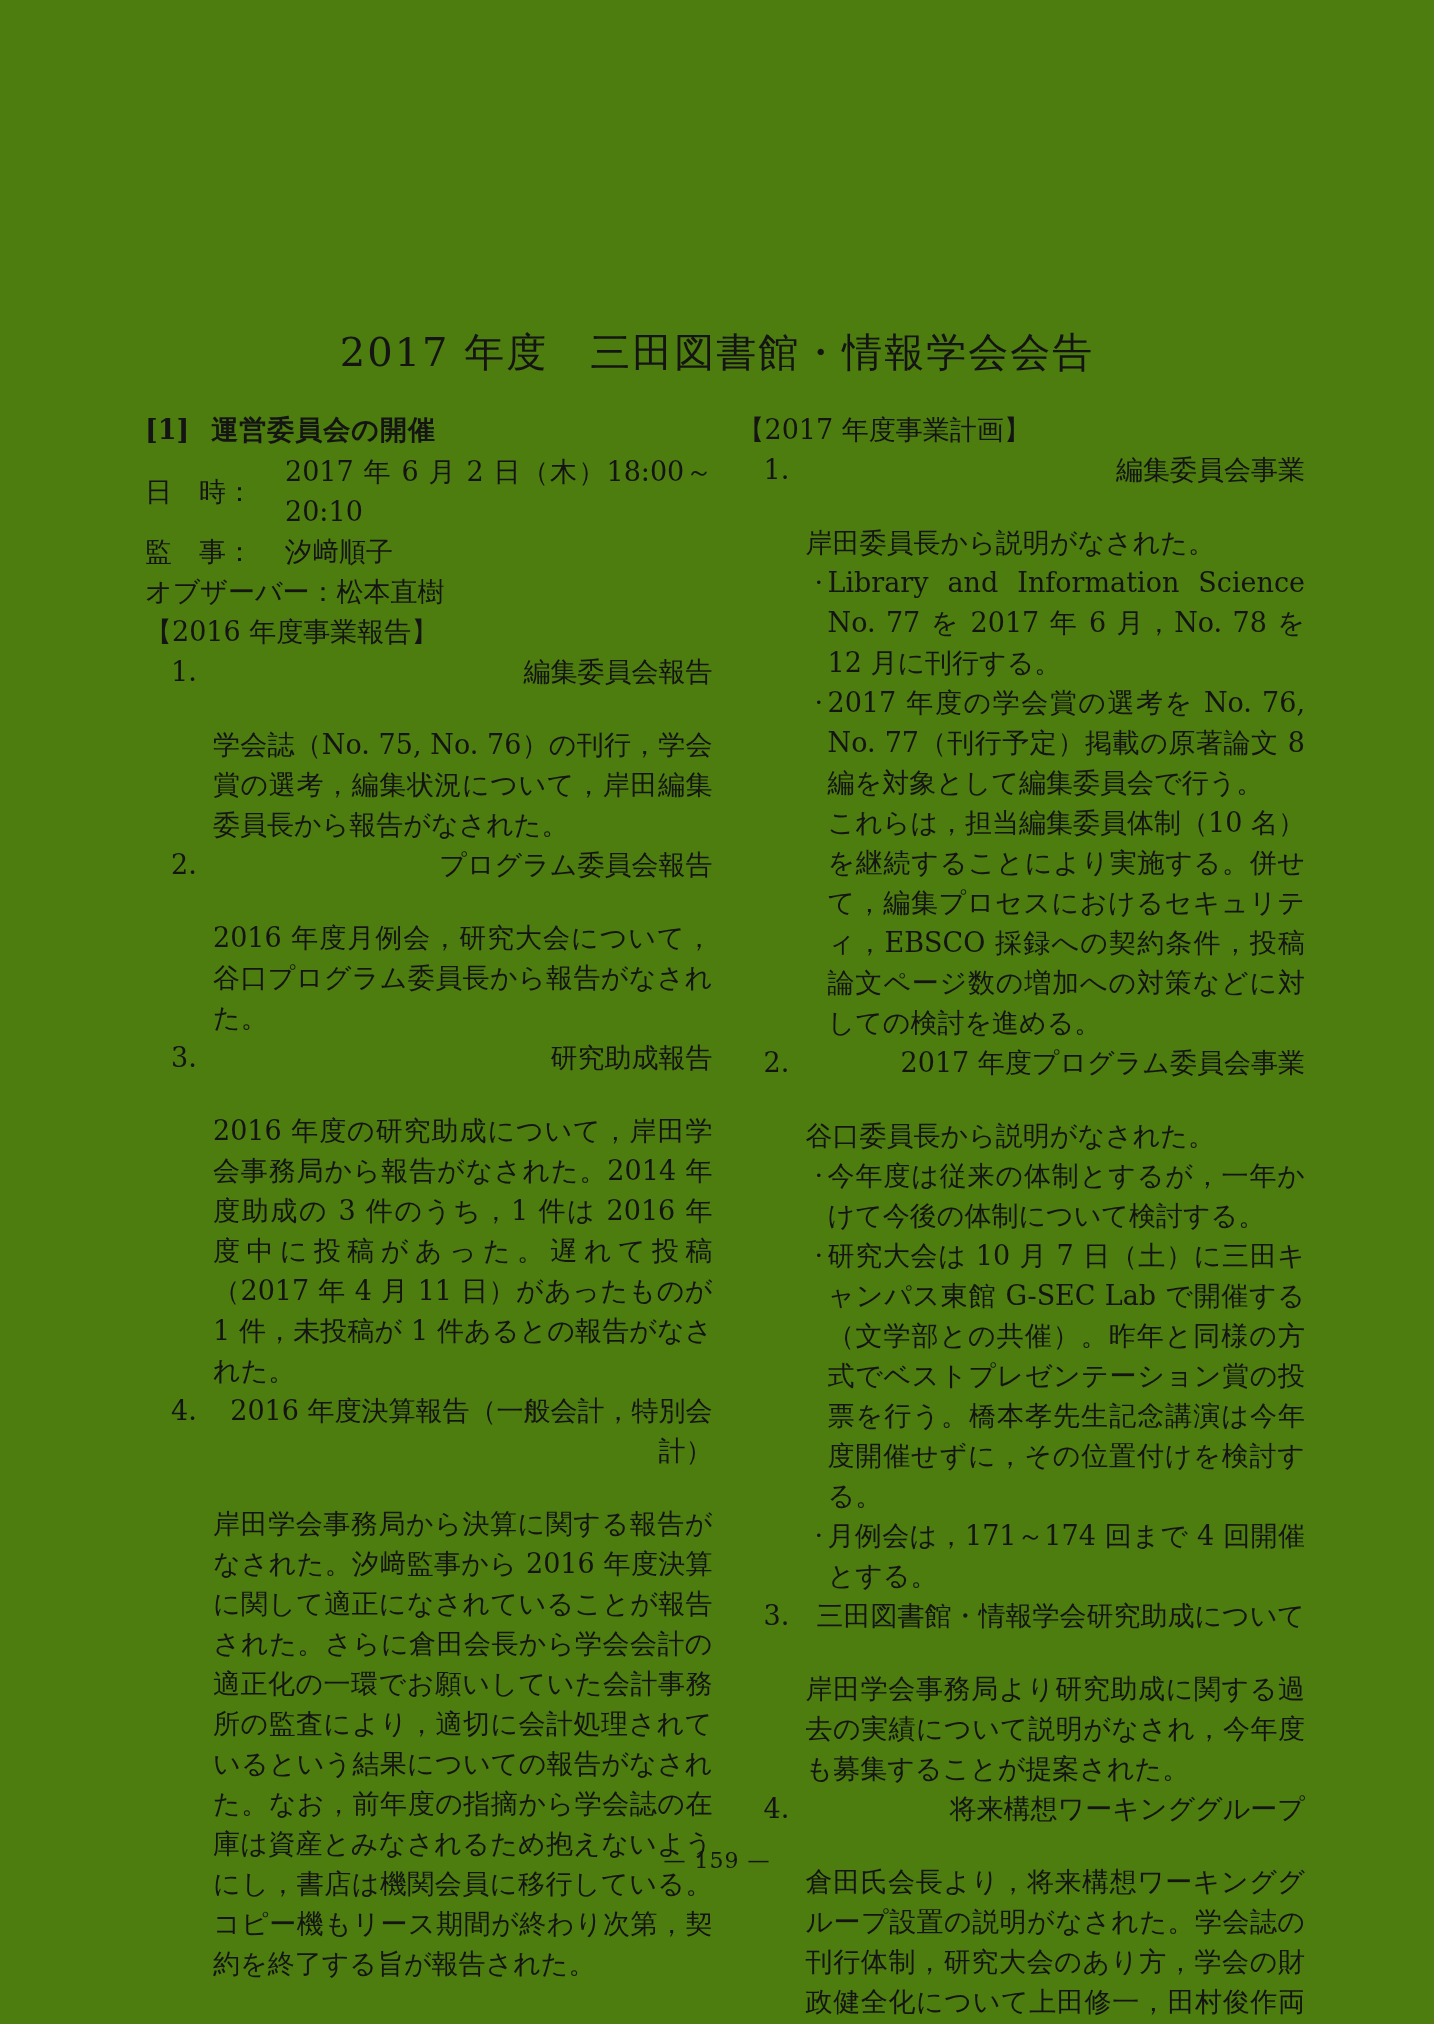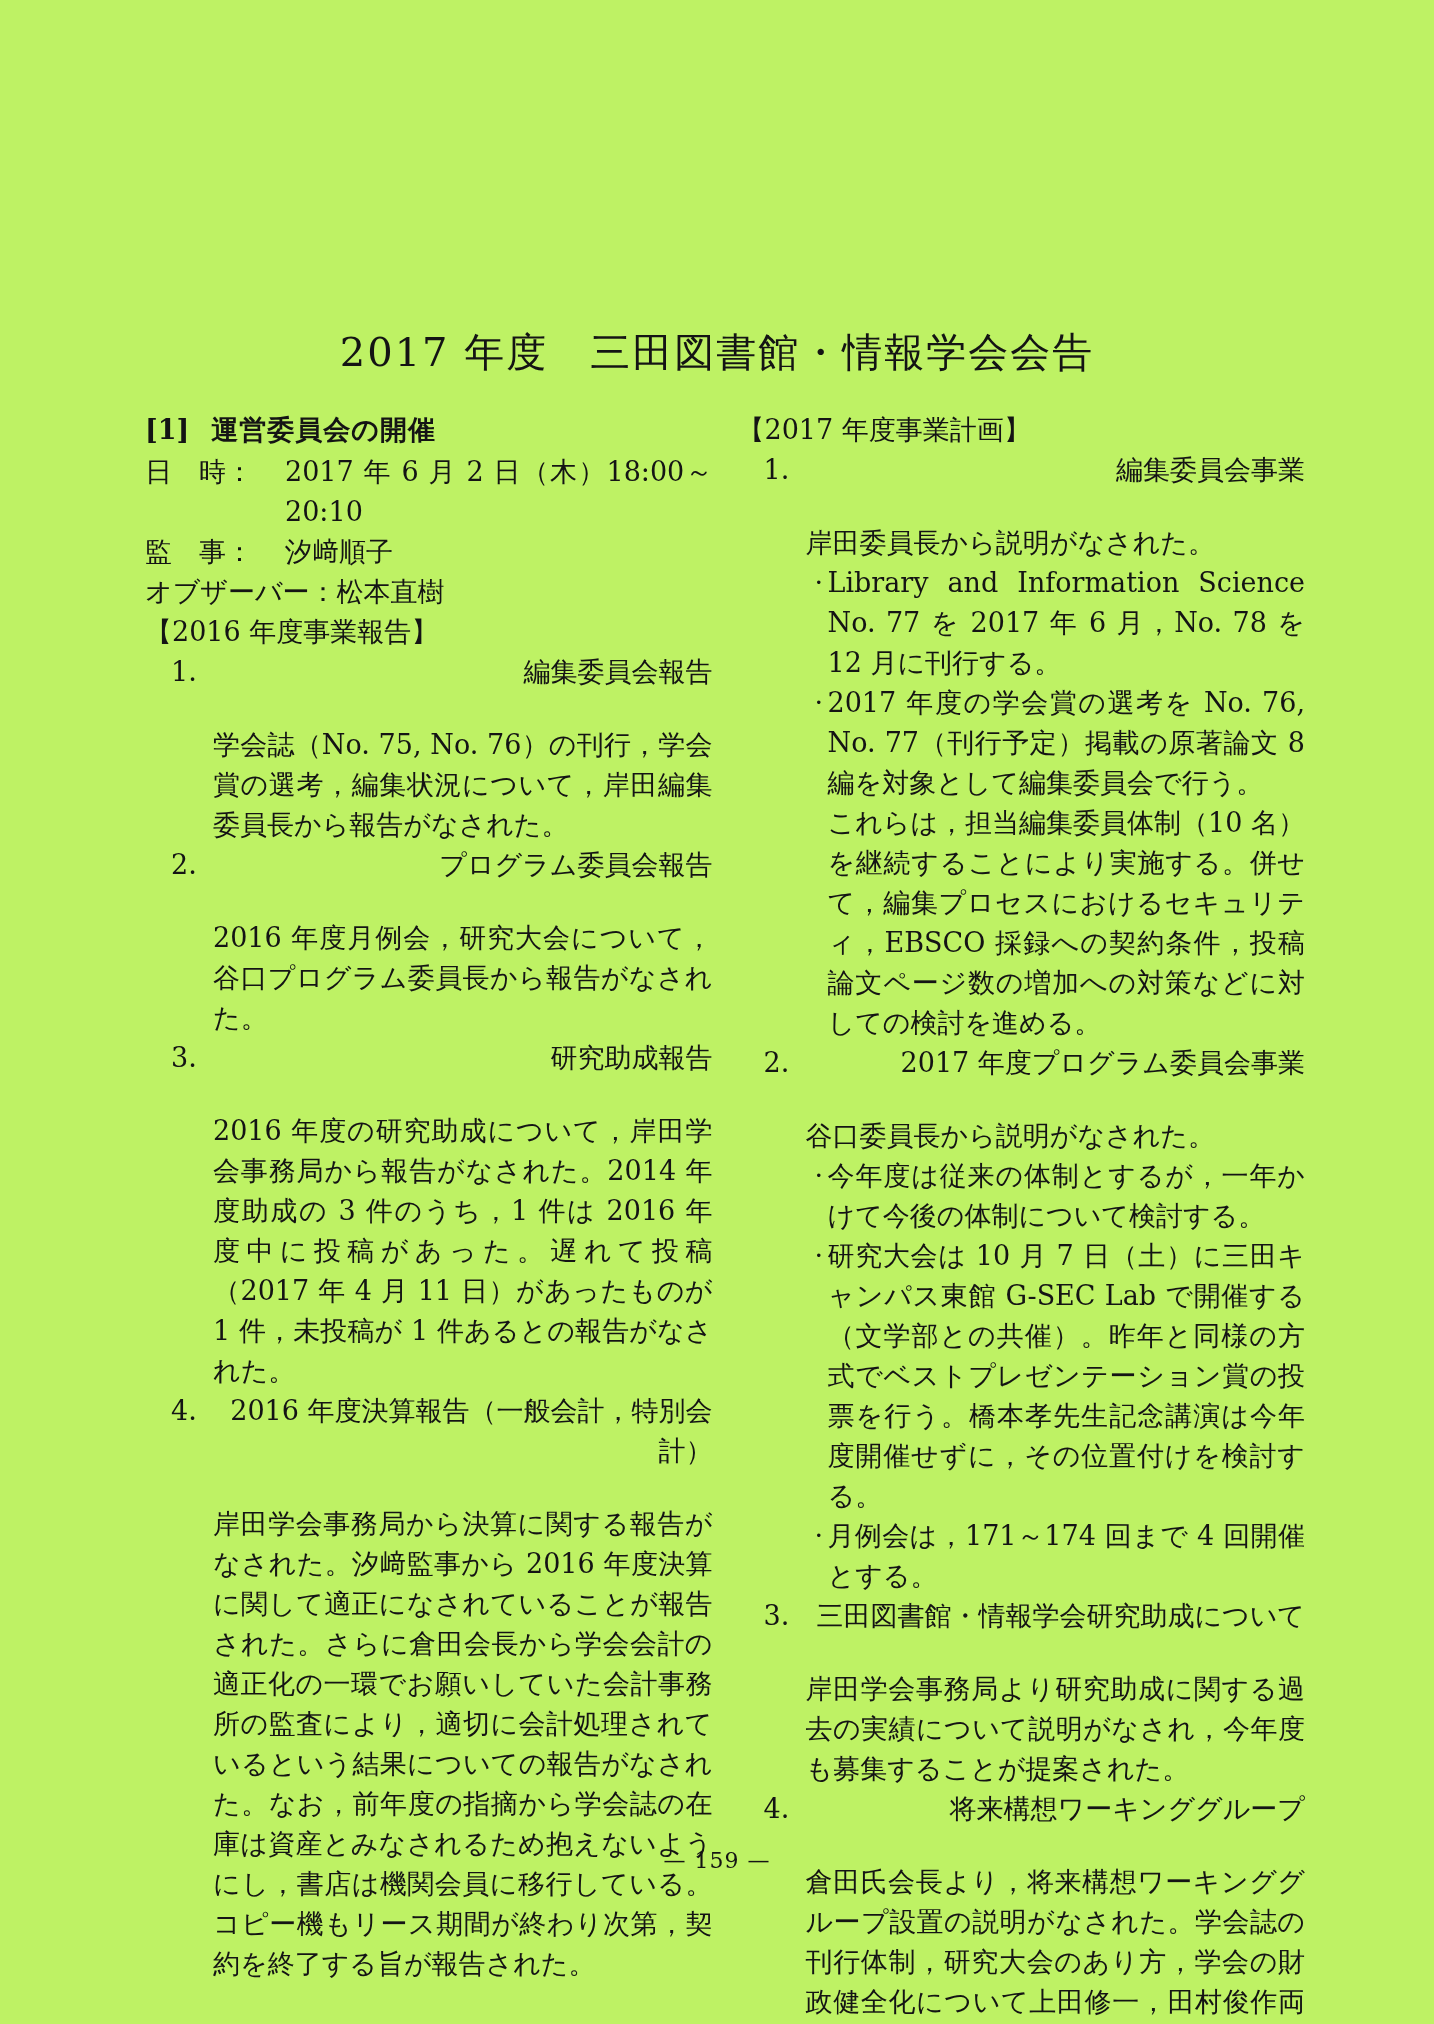--- a/index.html
+++ b/index.html
@@ -1,21 +1,21 @@
 <!DOCTYPE html>
 <html lang="ja"><head>
 <meta charset="utf-8">
 <style>
   html,body{margin:0;padding:0;}
   body{
     width:1434px;height:2024px;background:#ffffff;color:#141414;
     font-family:"DejaVu Serif","Liberation Serif",serif;
     -webkit-font-smoothing:antialiased;
   }
-  .page{position:relative;width:1434px;height:2024px;background:#bef264;overflow:hidden;}
+  .page{position:relative;width:1434px;height:2024px;background:#4d7c0f;overflow:hidden;}
 
   .doc-title{
     position:absolute;top:301px;left:0;width:100%;
     text-align:center;font-size:40px;line-height:48px;font-weight:400;
     letter-spacing:2px;white-space:nowrap;
   }
 
   .columns{
     position:absolute;top:410px;left:145px;width:1160px;
     display:flex;gap:25px;align-items:flex-start;
@@ -24,21 +24,21 @@
 
   
   .sec-heading{white-space:nowrap;text-align:left;}
   .sec-heading .sec-num{font-weight:bold;margin-right:22px;}
   .sec-heading .sec-title{
     font-family:Liberation Mono, monospace;
     font-weight:bold;letter-spacing:1px;margin-top:38px;
   }
 
   
-  .kv-row{display:flex;align-items:flex-start;}
+  .kv-row{display:flex;align-items:center;}
   .kv-label{flex:0 0 auto;min-width:140px;white-space:nowrap;}
   .kv-value{flex:1 1 auto;}
 
   
   .bracket-heading{text-align:left;white-space:nowrap;}
 
   
   .num-item{position:relative;padding-left:68px;}
   .num-item .num{position:absolute;left:26px;top:0;}
   .item-title{text-align:right;}

